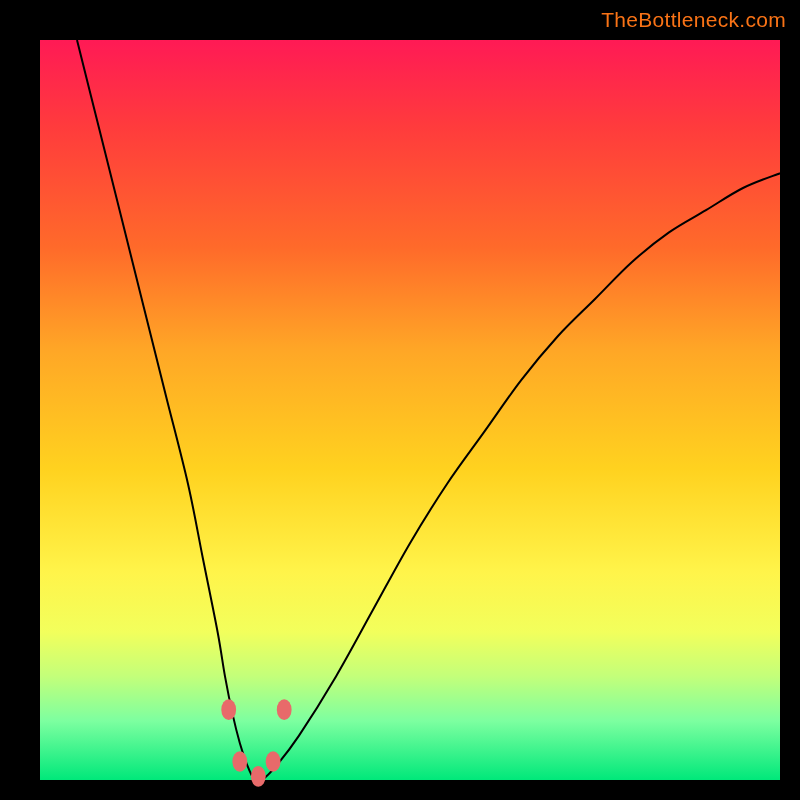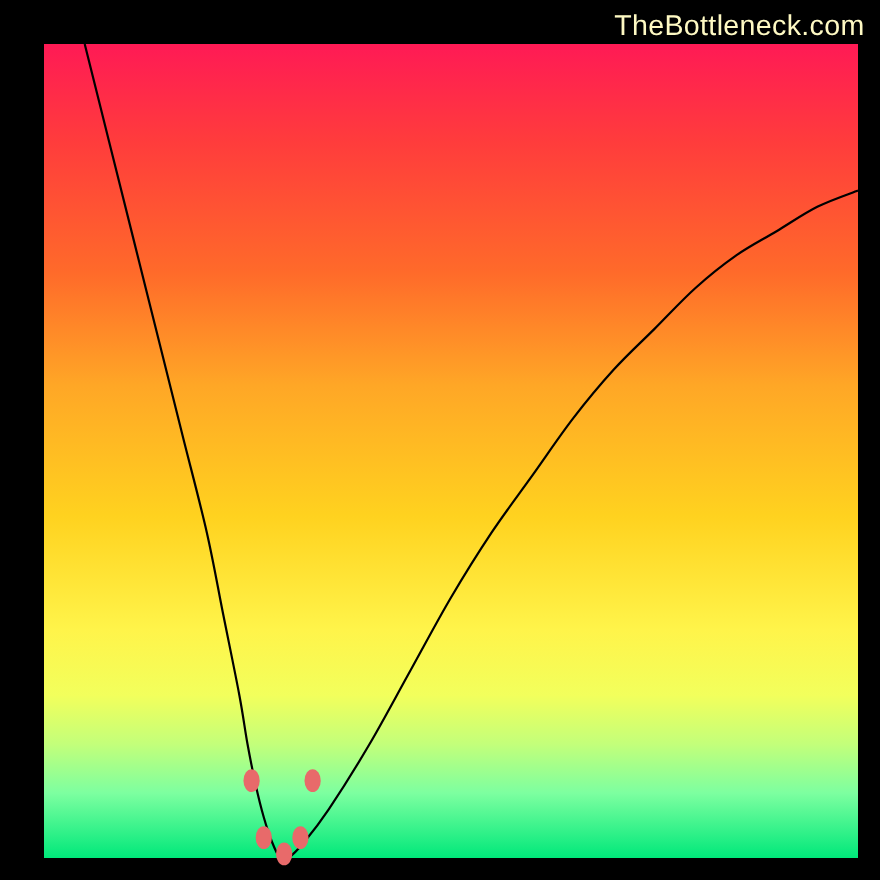--- a/index.html
+++ b/index.html
@@ -28,22 +28,22 @@
       #f2ff5c 80%,
       #c3ff7a 86%,
       #7dffa0 92%,
       #00e87a 100%
     );
   }
   .watermark {
     position: absolute;
     top: 8px;
     right: 14px;
-    color: #fef9c3;
-    font-size: 26px;
+    color: #f97316;
+    font-size: 21px;
     font-weight: 400;
     letter-spacing: 0.3px;
     user-select: none;
   }
   svg.curve {
     position: absolute;
     left: 0;
     top: 0;
     width: 740px;
     height: 740px;

